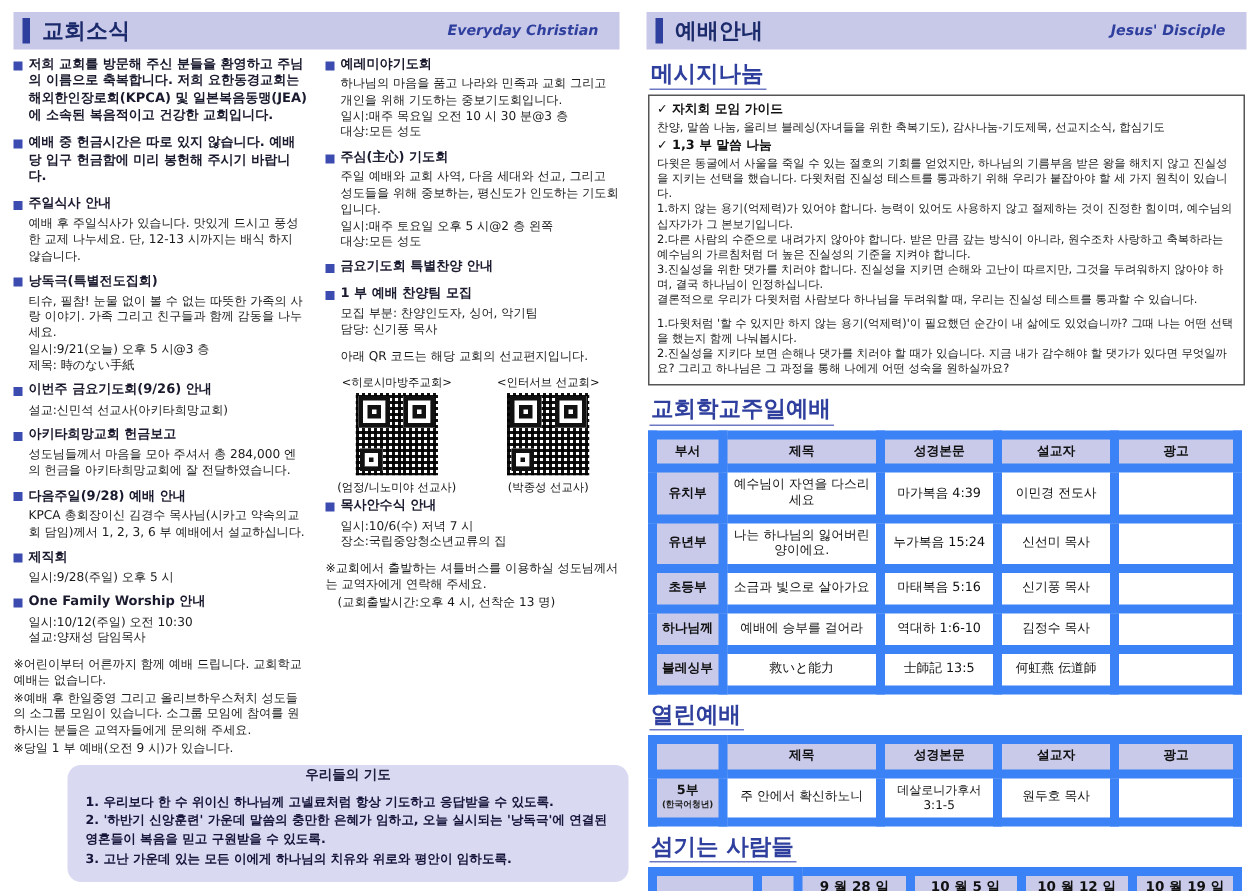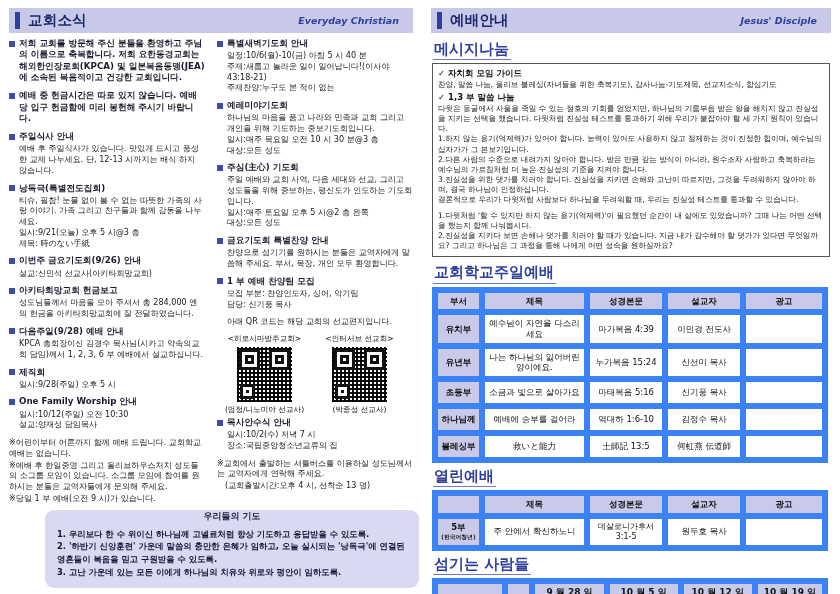--- a/index.html
+++ b/index.html
@@ -99,21 +99,21 @@
   .bullet-block {
     display: flex;
     gap: 4px;
     margin-bottom: 7px;
   }
   .bullet-text { flex: 1 1 auto; }
 
   
   .qr-row {
     display: flex;
-    justify-content: flex-start;
+    justify-content: space-between;
     margin-top: 2px;
     margin-bottom: 3px;
   }
   .qr-cell { text-align: center; width: 95px; }
   .qr-cap {
     font-size: 7.6px;
     color: #111;
     line-height: 1.25;
   }
   .qr-img {
@@ -335,29 +335,20 @@
 설교:양재성 담임목사</div>
         </div>
 
         <div class="note">※어린이부터 어른까지 함께 예배 드립니다. 교회학교 예배는 없습니다.</div>
         <div class="note">※예배 후 한일중영 그리고 올리브하우스처치 성도들의 소그룹 모임이 있습니다. 소그룹 모임에 참여를 원하시는 분들은 교역자들에게 문의해 주세요.</div>
         <div class="note">※당일 1 부 예배(오전 9 시)가 있습니다.</div>
       </div>
 
       <div class="col">
 
-        <div class="item">
-          <div class="item-head">
-            <span class="sq"></span>
-            <span>특별새벽기도회 안내</span>
-          </div>
-          <div class="item-body" style="white-space:pre-line">일정:10/6(월)-10(금) 아침 5 시 40 분
-주제:새롭고 놀라운 일이 일어납니다!(이사야 43:18-21)
-주제찬양:누구도 본 적이 없는</div>
-        </div>
 
         <div class="item">
           <div class="item-head">
             <span class="sq"></span>
             <span>예레미야기도회</span>
           </div>
           <div class="item-body" style="white-space:pre-line">하나님의 마음을 품고 나라와 민족과 교회 그리고 개인을 위해 기도하는 중보기도회입니다.
 일시:매주 목요일 오전 10 시 30 분@3 층
 대상:모든 성도</div>
         </div>
@@ -370,21 +361,20 @@
           <div class="item-body" style="white-space:pre-line">주일 예배와 교회 사역, 다음 세대와 선교, 그리고 성도들을 위해 중보하는, 평신도가 인도하는 기도회입니다.
 일시:매주 토요일 오후 5 시@2 층 왼쪽
 대상:모든 성도</div>
         </div>
 
         <div class="item">
           <div class="item-head">
             <span class="sq"></span>
             <span>금요기도회 특별찬양 안내</span>
           </div>
-          <div class="item-body">찬양으로 섬기기를 원하시는 분들은 교역자에게 말씀해 주세요. 부서, 목장, 개인 모두 환영합니다.</div>
         </div>
 
         <div class="item">
           <div class="item-head">
             <span class="sq"></span>
             <span>1 부 예배 찬양팀 모집</span>
           </div>
           <div class="item-body" style="white-space:pre-line">모집 부분: 찬양인도자, 싱어, 악기팀
 담당: 신기풍 목사</div>
         </div>
@@ -408,21 +398,21 @@
               </div>
             <div class="qr-cap">(박종성 선교사)</div>
           </div>
         </div>
 
         <div class="item">
           <div class="item-head">
             <span class="sq"></span>
             <span>목사안수식 안내</span>
           </div>
-          <div class="item-body" style="white-space:pre-line">일시:10/2(수) 저녁 7 시
+          <div class="item-body" style="white-space:pre-line">일시:10/6(수) 저녁 7 시
 장소:국립중앙청소년교류의 집</div>
         </div>
         <div class="note">※교회에서 출발하는 셔틀버스를 이용하실 성도님께서는 교역자에게 연락해 주세요.</div>
         <div class="note" style="padding-left:8px">(교회출발시간:오후 4 시, 선착순 13 명)</div>
       </div>
     </div>
 
     <div class="prayer-box">
       <div class="prayer-title">우리들의 기도</div>
       <div class="prayer-line">1. 우리보다 한 수 위이신 하나님께 고넬료처럼 항상 기도하고 응답받을 수 있도록.</div>

